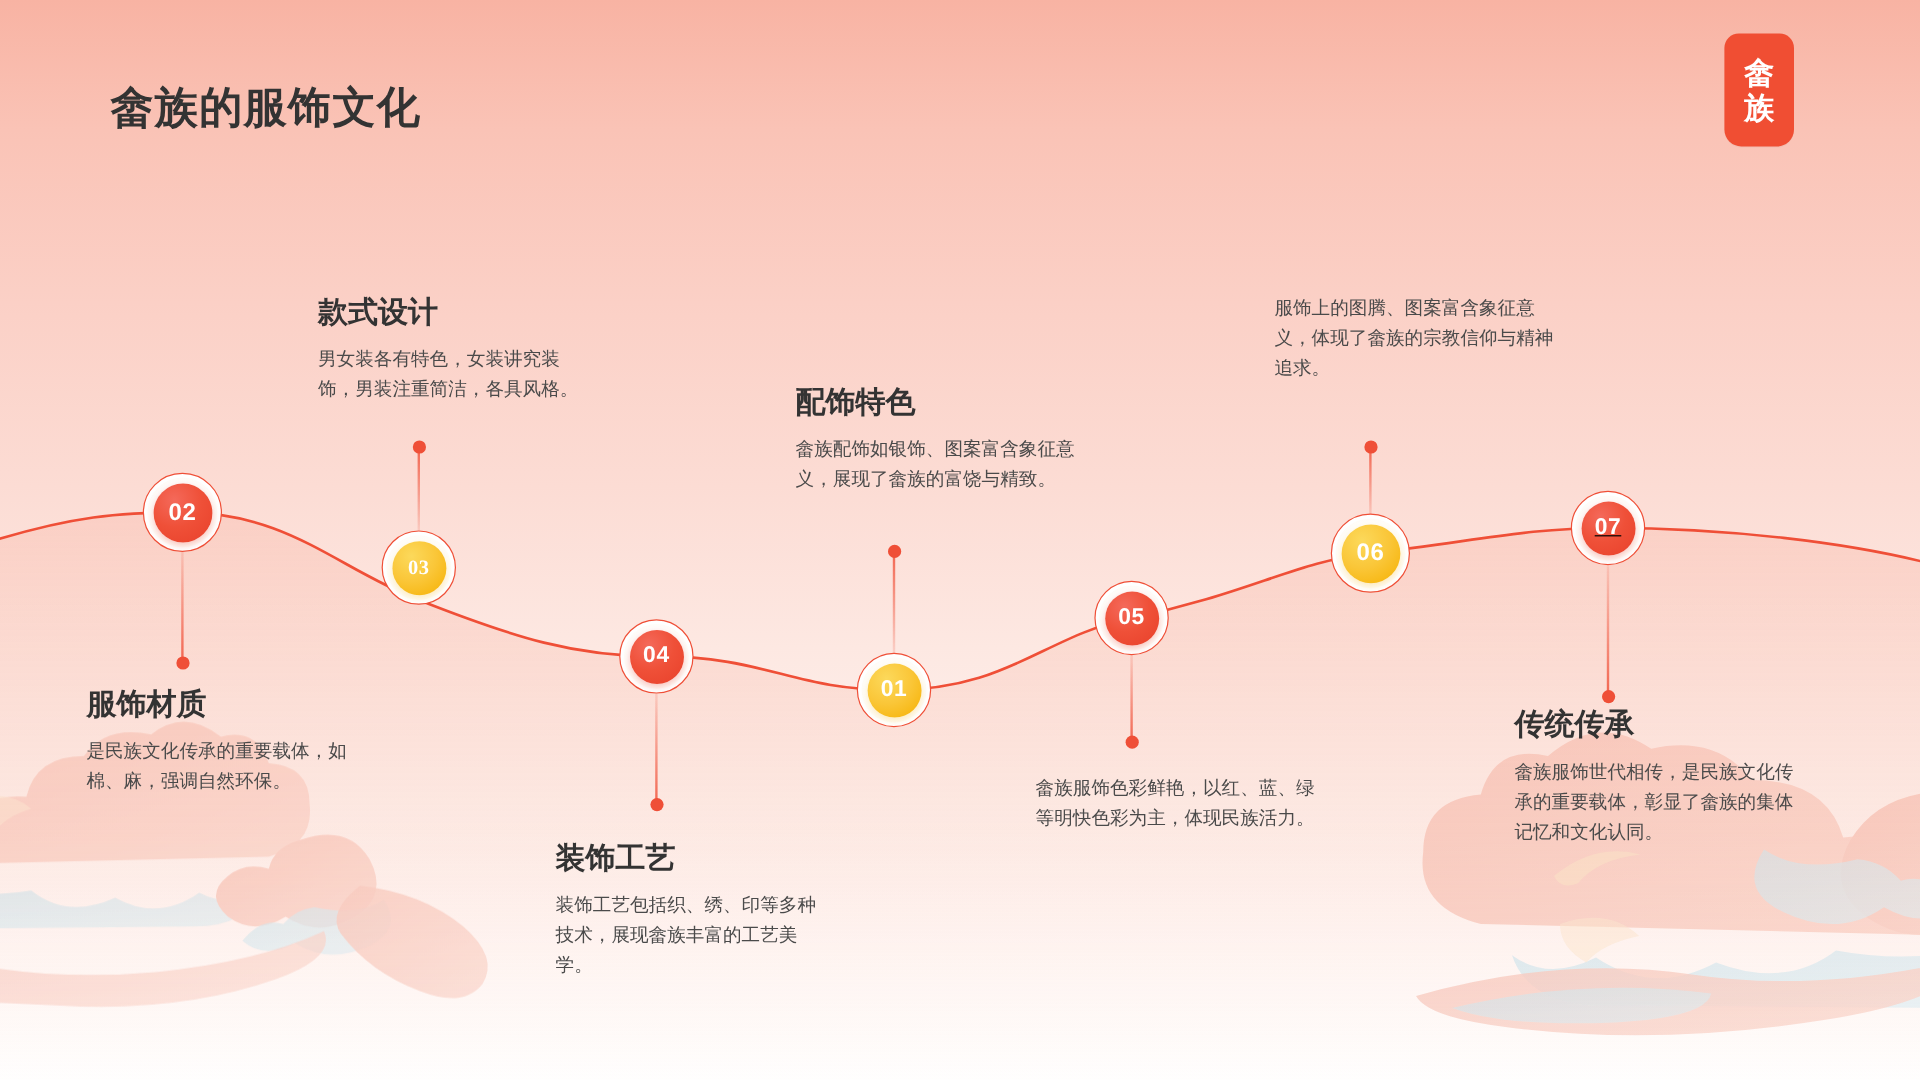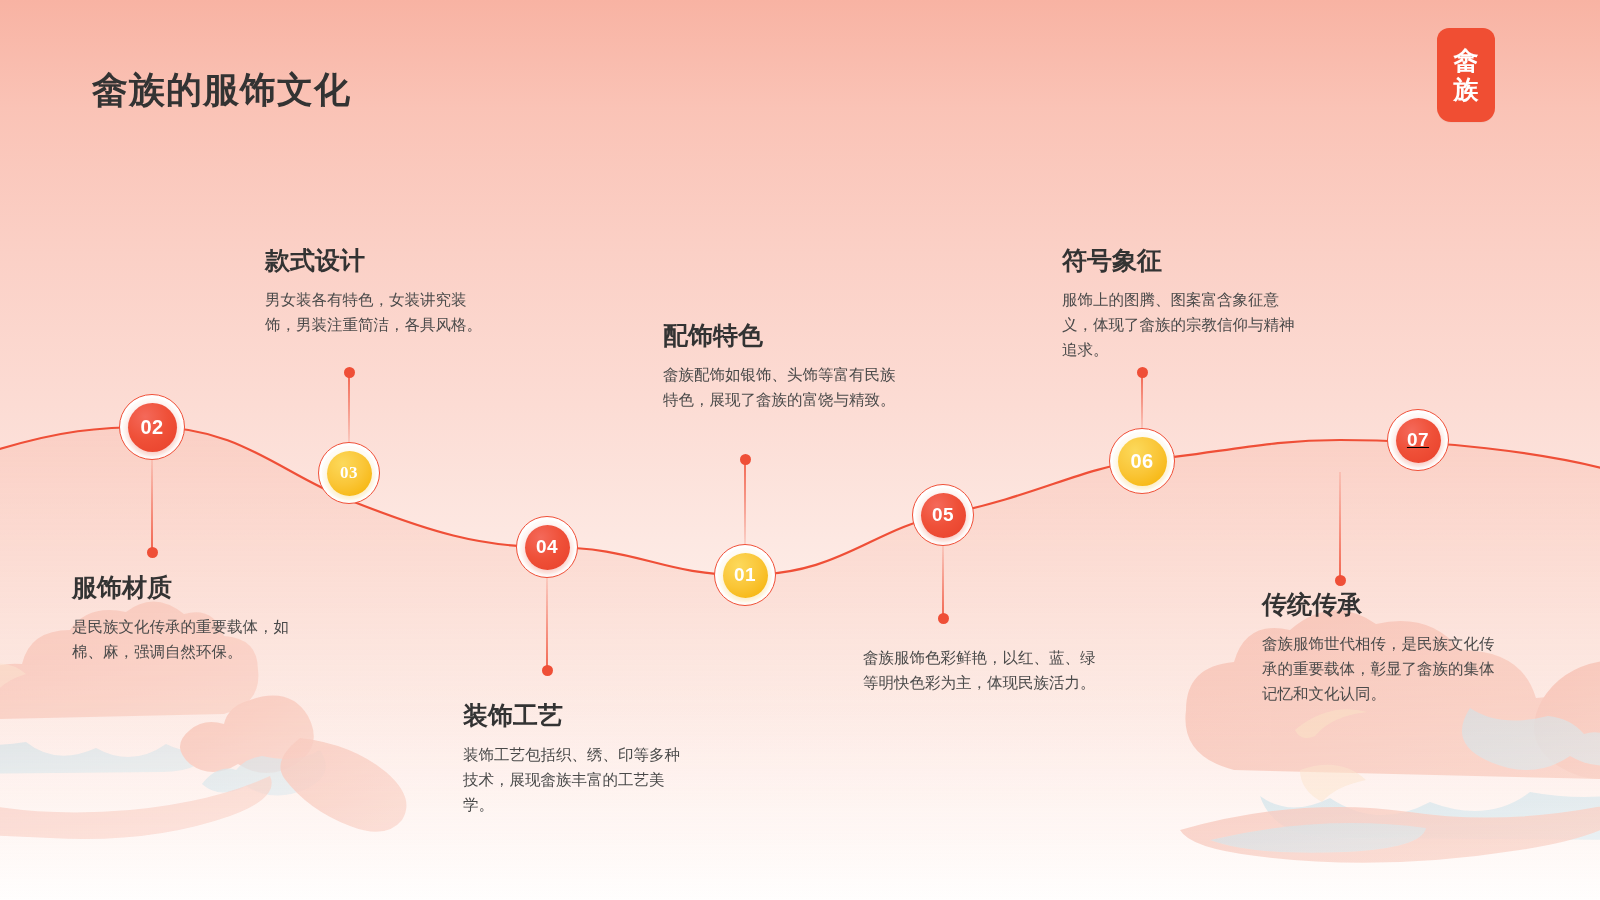--- a/index.html
+++ b/index.html
@@ -259,44 +259,43 @@
         <div class="block-desc">装饰工艺包括织、绣、印等多种技术，展现畲族丰富的工艺美学。</div>
       </div>
       <div class="leader up" style="left: 744.2px; top: 459px; height: 86px;"></div>
       <div class="leader-dot" style="left: 739.5px; top: 453.5px;"></div>
       <div class="node yellow" style="left: 714px; top: 544px; width: 62px; height: 62px;">
         <div class="node-ring-soft"></div>
         <div class="node-inner" style="width: 45px; height: 45px; position: relative; font-size: 19px;">01</div>
       </div>
       <div class="block" style="left: 663px; top: 320px; width: 235px;">
         <div class="block-title">配饰特色</div>
-        <div class="block-desc">畲族配饰如银饰、头饰等富有民族特色，展现了畲族的富饶与精致。</div>
+        <div class="block-desc">畲族配饰如银饰、图案富含象征意义，展现了畲族的富饶与精致。</div>
       </div>
       <div class="leader" style="left: 942.2px; top: 546px; height: 72px;"></div>
       <div class="leader-dot" style="left: 937.5px; top: 612.5px;"></div>
       <div class="node red" style="left: 912px; top: 484px; width: 62px; height: 62px;">
         <div class="node-ring-soft"></div>
         <div class="node-inner" style="width: 45px; height: 45px; position: relative; font-size: 19px;">05</div>
       </div>
       <div class="block" style="left: 863px; top: 645px; width: 235px;">
         <div class="block-desc">畲族服饰色彩鲜艳，以红、蓝、绿等明快色彩为主，体现民族活力。</div>
       </div>
       <div class="leader up" style="left: 1141.2px; top: 372px; height: 58px;"></div>
       <div class="leader-dot" style="left: 1136.5px; top: 366.5px;"></div>
       <div class="node yellow" style="left: 1109px; top: 428px; width: 66px; height: 66px;">
         <div class="node-ring-soft"></div>
         <div class="node-inner" style="width: 49px; height: 49px; position: relative; font-size: 20px;">06</div>
       </div>
       <div class="block" style="left: 1062px; top: 245px; width: 235px;">
-        <div class="block-title">符号象征</div>
         <div class="block-desc">服饰上的图腾、图案富含象征意义，体现了畲族的宗教信仰与精神追求。</div>
       </div>
       <div class="leader" style="left: 1339.2px; top: 472px; height: 108px;"></div>
       <div class="leader-dot" style="left: 1334.5px; top: 574.5px;"></div>
-      <div class="node red" style="left: 1387px; top: 409px; width: 62px; height: 62px; text-decoration: underline;">
+      <div class="node red" style="left: 1309px; top: 409px; width: 62px; height: 62px; text-decoration: underline;">
         <div class="node-ring-soft"></div>
         <div class="node-inner" style="width: 45px; height: 45px; position: relative; font-size: 19px;">07</div>
       </div>
       <div class="block" style="left: 1262px; top: 589px; width: 240px;">
         <div class="block-title">传统传承</div>
         <div class="block-desc">畲族服饰世代相传，是民族文化传承的重要载体，彰显了畲族的集体记忆和文化认同。</div>
       </div>
     </div>
 
 </div>

